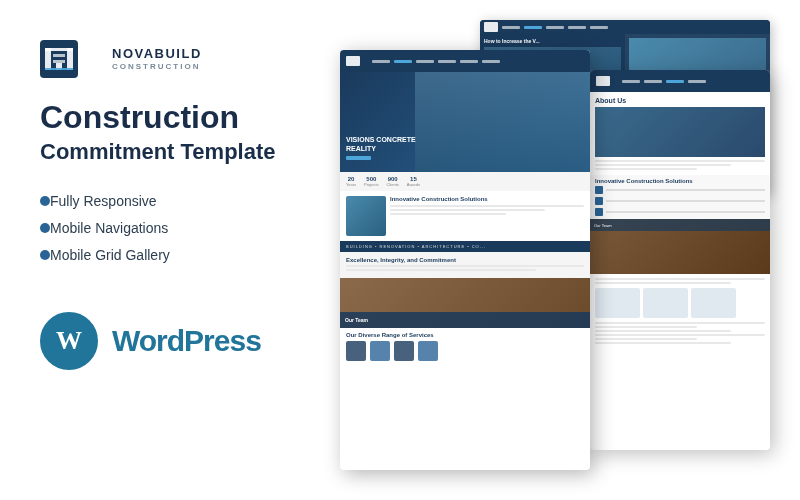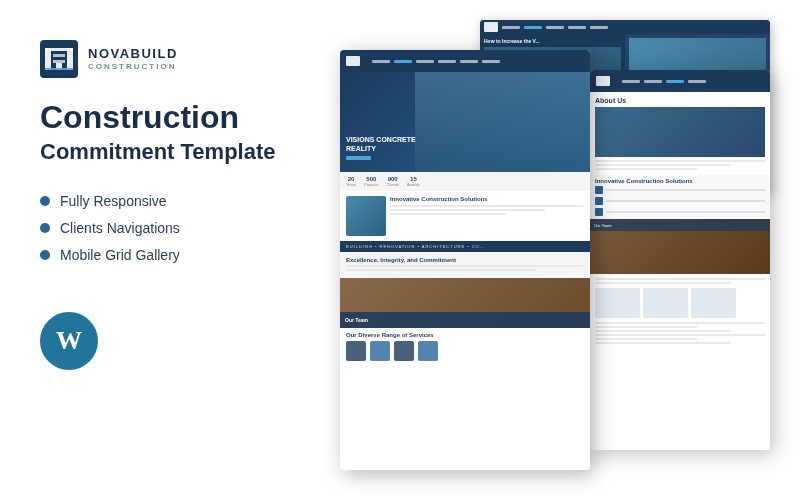--- a/index.html
+++ b/index.html
@@ -37,20 +37,21 @@
     }
 
     .logo-icon {
       width: 38px;
       height: 38px;
     }
 
     .brand-text {
       display: flex;
       flex-direction: column;
+      margin-left: 24px;
     }
 
     .brand-name {
       font-size: 13px;
       font-weight: 800;
       color: #1a2e4a;
       letter-spacing: 1.5px;
       line-height: 1;
     }
 
@@ -78,21 +79,20 @@
     }
 
     .features-list {
       list-style: none;
       margin-bottom: 30px;
     }
 
     .features-list li {
       display: flex;
       align-items: center;
-      gap: 10px;
       font-size: 14px;
       color: #2c3e50;
       margin-bottom: 11px;
       font-weight: 500;
     }
 
     .bullet {
       width: 10px;
       height: 10px;
       border-radius: 50%;
@@ -339,34 +339,35 @@
       <span>Commitment Template</span>
     </div>
 
     <ul class="features-list">
       <li>
         <span class="bullet"></span>
         <span>Fully Responsive</span>
       </li>
       <li>
         <span class="bullet"></span>
-        <span>Clients Navigations</span>
+        <span>Mobile Navigations</span>
       </li>
       <li>
         <span class="bullet"></span>
         <span>Mobile Grid Gallery</span>
       </li>
     </ul>
 
     <div class="wp-section">
       <svg class="wp-logo" viewBox="0 0 58 58" fill="none" xmlns="http://www.w3.org/2000/svg">
         <circle cx="29" cy="29" r="28" fill="#21759b"></circle>
         <circle cx="29" cy="29" r="28" fill="none" stroke="#21759b" stroke-width="2"></circle>
         <text x="29" y="37" text-anchor="middle" font-size="26" font-weight="900" fill="white" font-family="serif">W</text>
       </svg>
+      <span class="wp-text">WordPress</span>
     </div>
 
   </div>
 
   <div class="right-panel">
 
     <div class="mockup-back">
       <div class="mock-header-back">
         <div class="mock-logo-sm"></div>
         <div class="mock-nav">

